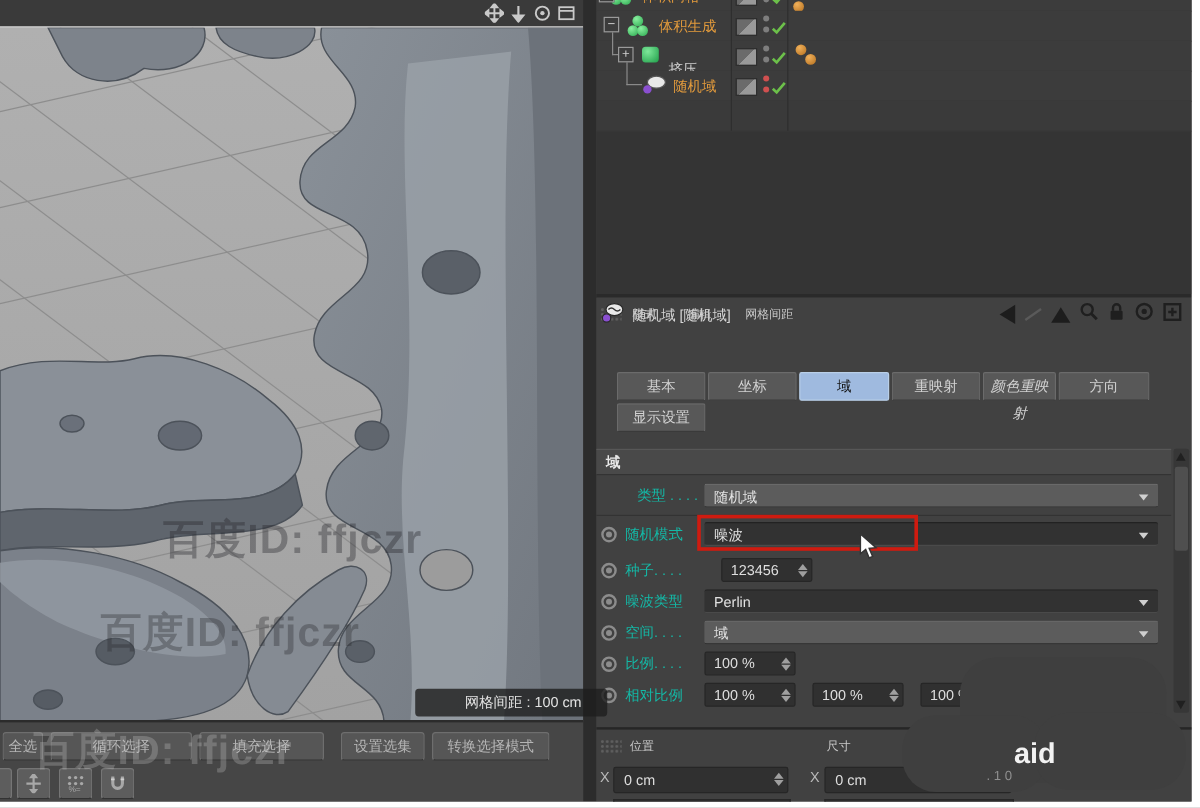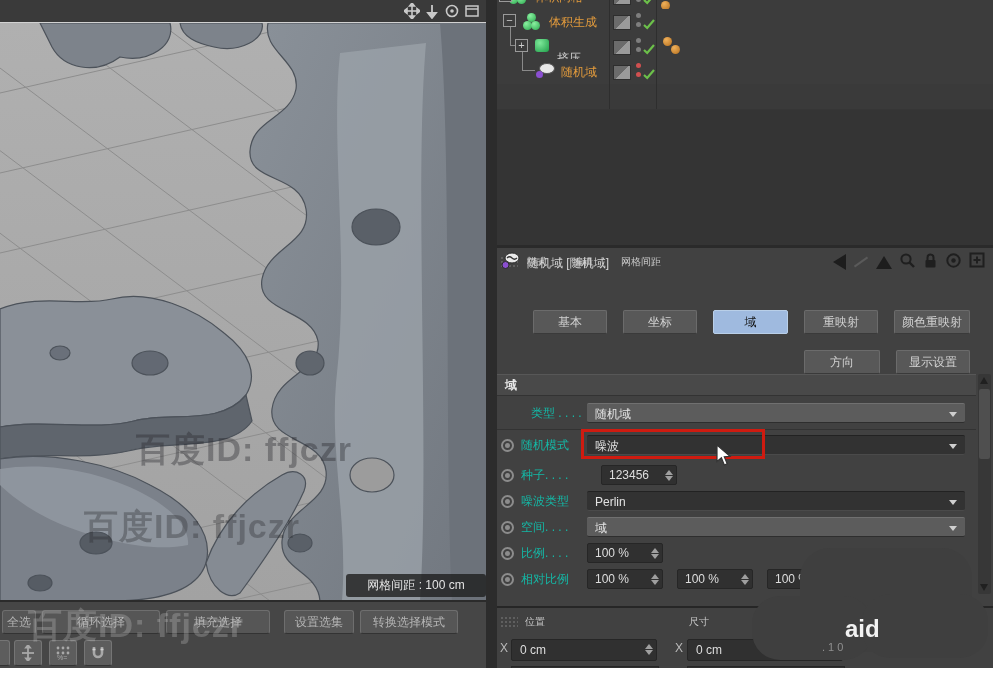--- a/index.html
+++ b/index.html
@@ -6,21 +6,21 @@
     font-family:"Liberation Sans","DejaVu Sans",sans-serif;}
   #app{position:absolute;left:0;top:0;width:993px;height:668px;background:#3c3c3c;overflow:hidden;}
   .abs{position:absolute;}
   
   #vp-topbar{left:0;top:0;width:486px;height:22px;background:#3a3a3a;}
   #vp-icons{position:absolute;right:6px;top:3px;display:flex;gap:4px;}
   #vp-icons svg{display:block;}
   #viewport{left:0;top:22px;width:486px;height:578px;background:#a9a9a9;border-top:1px solid #d2d2d2;overflow:hidden;}
   .wm{position:absolute;font-weight:bold;font-size:34px;letter-spacing:1px;white-space:nowrap;pointer-events:none;z-index:20;}
   #grid-label{left:346px;top:574px;width:140px;height:23px;background:rgba(30,30,30,.8);border-radius:3px;
-    color:#e3e3e3;font-size:12px;line-height:23px;text-align:center;z-index:15;}
+    color:#e3e3e3;font-size:12px;line-height:23px;text-align:center;z-index:15;padding-left:20px;}
   #divider-v{left:486px;top:0;width:11px;height:668px;background:#2c2c2c;}
   
   #om{left:497px;top:0;width:496px;height:245px;background:#3b3b3b;overflow:hidden;}
   .om-row{position:absolute;left:0;width:100%;height:25px;border-bottom:1px solid #363636;background:#3c3c3c;}
   .om-sep{position:absolute;top:0;width:1px;height:109px;background:#2e2e2e;}
   .om-below{position:absolute;left:0;top:84px;width:100%;}
   .exp{position:absolute;top:5px;width:13px;height:13px;border:1px solid #9a9a9a;box-sizing:border-box;
     color:#cfcfcf;font-size:11px;line-height:10px;text-align:center;background:#3c3c3c;z-index:2;}
   .treeline{position:absolute;background:#8a8a8a;z-index:1;}
   .om-name{position:absolute;top:5px;font-size:12px;white-space:nowrap;}
@@ -35,21 +35,21 @@
   #am{left:497px;top:248px;width:496px;height:358px;background:#414141;}
   #am-divider{left:497px;top:245px;width:496px;height:3px;background:#2a2a2a;}
   .grip{width:18px;height:12px;background-image:radial-gradient(#5f5f5f 1px,transparent 1.3px);background-size:4px 4px;}
   .menu-item{position:absolute;top:7px;font-size:10px;color:#c9c9c9;}
   #am-hicons{position:absolute;right:8px;top:5px;display:flex;gap:7px;align-items:center;height:18px;}
   .tri-left{width:0;height:0;border-top:8px solid transparent;border-bottom:8px solid transparent;border-right:13px solid #1d1d1d;}
   .tri-up{width:0;height:0;border-left:8px solid transparent;border-right:8px solid transparent;border-bottom:13px solid #1d1d1d;}
   .slash{width:16px;height:2px;background:#5a5a5a;transform:rotate(-35deg);}
   #am-title-icon{position:absolute;left:4px;top:3px;width:22px;height:20px;}
   #am-title{position:absolute;left:30px;top:7px;font-size:12px;color:#d6d6d6;}
-  #am-tabs{position:absolute;left:3px;top:62px;width:470px;display:flex;flex-wrap:wrap;gap:16px;justify-content:flex-end;}
+  #am-tabs{position:absolute;left:17px;top:62px;width:470px;display:flex;flex-wrap:wrap;gap:2px;}
   .tab{height:24px;background:#585858;border:1px solid #6b6b6b;border-bottom-color:#3a3a3a;border-radius:2px;
     box-sizing:border-box;color:#d2d2d2;font-size:12px;line-height:22px;text-align:center;}
   .tab.active{background:#9fbadf;border-color:#b9cfe8;color:#141414;}
   .section-bar{position:absolute;left:0;top:126px;width:479px;height:22px;background:#494949;border-top:1px solid #575757;
     border-bottom:1px solid #333;box-sizing:border-box;color:#e8e8e8;font-weight:bold;font-size:12px;line-height:20px;padding-left:8px;}
   .frow{position:absolute;left:0;width:479px;height:26px;}
   .fsep{position:absolute;left:0;top:181px;width:479px;height:1px;background:#333;}
   .kcirc{position:absolute;left:4px;top:7px;width:9px;height:9px;border:2px solid #8c8c8c;border-radius:50%;}
   .kcirc::after{content:"";position:absolute;left:2px;top:2px;width:5px;height:5px;border-radius:50%;background:#8c8c8c;}
   .flabel{position:absolute;font-size:12px;color:#14b8a6;line-height:26px;white-space:nowrap;}
@@ -300,21 +300,21 @@
           <circle cx="4.5" cy="14" r="3.5" fill="#8a4fd0" stroke="#2a2a2a"></circle>
         </svg>
     </div>
     <div id="am-title">随机域 [随机域]</div>
 
     <div id="am-tabs">
         <div class="tab" style="width: 74px;">基本</div>
         <div class="tab" style="width: 74px;">坐标</div>
         <div class="tab active" style="width: 75px;">域</div>
         <div class="tab" style="width: 74px;">重映射</div>
-        <div class="tab" style="width: 76px;">颜色重映射</div>
+        <div class="tab" style="width: 61px; font-style: italic;">颜色重映射</div>
         <div class="tab" style="width: 76px;">方向</div>
         <div class="tab" style="width: 74px;">显示设置</div>
       </div>
 
     <div class="section-bar">域</div>
     <div class="fsep"></div>
     <div id="am-fields">
         <div class="frow" style="top: 152px;">
           <div class="flabel" style="left: 34px;">类型 . . . .</div>
           <div class="dd light">随机域<div class="arr"></div></div>

